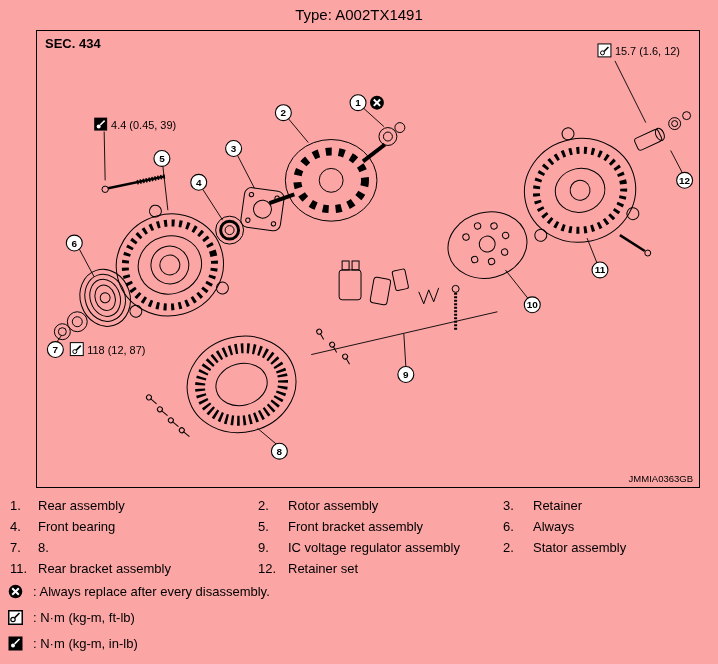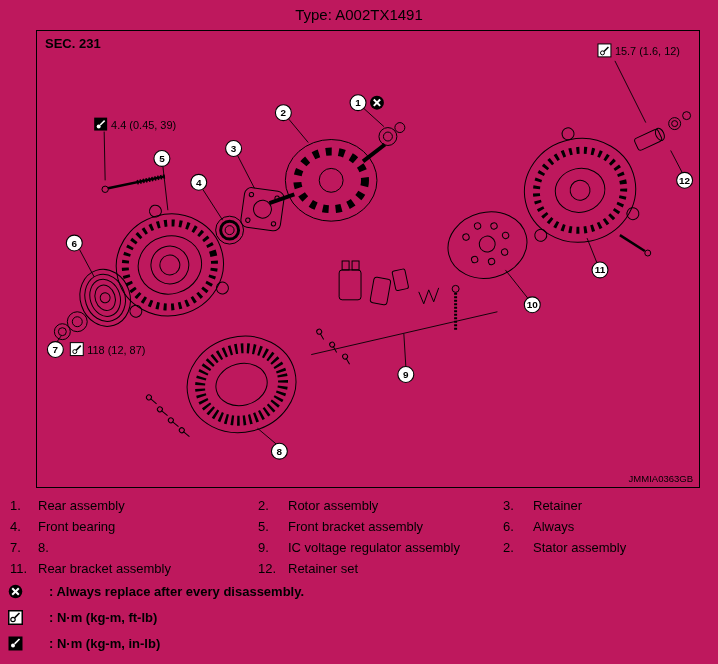--- a/index.html
+++ b/index.html
@@ -1,17 +1,17 @@
 <!DOCTYPE html>
 <html><head>
 <meta charset="utf-8">
 <style>
   * { box-sizing: border-box; }
   body { margin:0; background:#fff; }
-  .page { position:relative; width:718px; height:664px; background:#be185d; color:#000;
+  .page { position:relative; width:718px; height:664px; background:#fca5a5; color:#000;
           font-family:"Liberation Sans", sans-serif; overflow:hidden; }
 
   .page-title { position:absolute; top:6px; left:0; width:100%; text-align:center; font-size:15px; }
 
   .diagram-box { position:absolute; left:36px; top:30px; width:664px; height:458px;
                  border:1.5px solid #000; }
   .sec-label { position:absolute; top:5px; left:8px; font-size:13px; font-weight:bold; z-index:2; }
   .fig-code  { position:absolute; bottom:3px; right:6px; font-size:9.5px; z-index:2; }
   #diagram-svg { position:absolute; left:0; top:0; width:100%; height:100%; }
 
@@ -27,32 +27,32 @@
                   font-size:10px; font-weight:bold; text-anchor:middle; }
   .tq { fill:#000; stroke:none; font-size:11px; font-family:"Liberation Sans",sans-serif; }
 
   .parts-grid { position:absolute; top:495px; left:10px;
                 display:grid; grid-template-columns:28px 220px 30px 215px 30px auto;
                 font-size:13px; line-height:21px; }
   .pnum { white-space:nowrap; }
   .pname { white-space:nowrap; }
 
   .legend { position:absolute; top:583px; left:8px; display:flex; flex-direction:column; gap:9px; font-size:13px; }
-  .legend-row { display:flex; align-items:center; gap:26px; height:17px;font-weight:bold; }
+  .legend-row { display:flex; align-items:center; gap:10px; height:17px; }
   .legend-row .sym { display:inline-flex; width:15px; height:15px; flex:0 0 15px; }
 </style>
 </head>
 <body>
 
 <div class="page">
 
   <div class="page-title">Type: A002TX1491</div>
 
   <div class="diagram-box">
-    <div class="sec-label">SEC. 231</div>
+    <div class="sec-label">SEC. 434</div>
     <div class="fig-code">JMMIA0363GB</div>
 
     <svg id="diagram-svg" viewBox="0 0 664 458">
 
       <g class="ln">
         <line x1="328" y1="78" x2="348" y2="96"></line>
         <line x1="252" y1="88" x2="272" y2="112"></line>
         <line x1="201" y1="125" x2="218" y2="158"></line>
         <line x1="166" y1="159" x2="186" y2="190"></line>
         <line x1="126" y1="136" x2="131" y2="180"></line>

